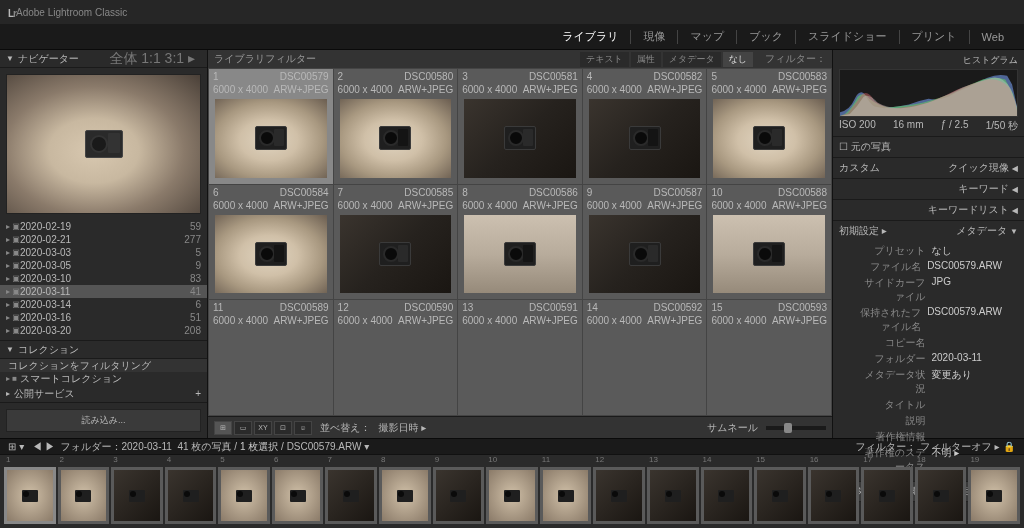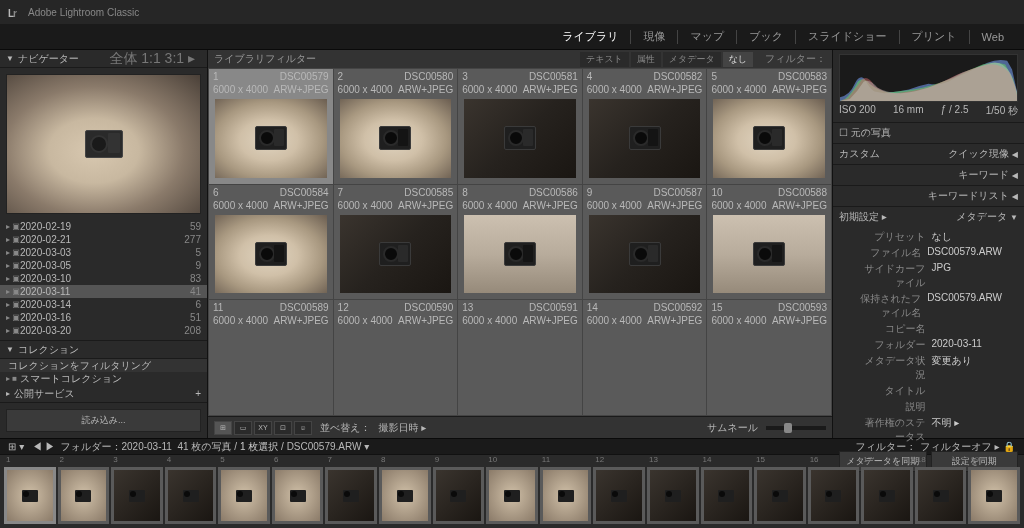--- a/index.html
+++ b/index.html
@@ -1,18 +1,18 @@
 <!DOCTYPE html>
 <html><head>
 <meta charset="utf-8">
 <style>
 *{margin:0;padding:0;box-sizing:border-box;font-family:"Hiragino Kaku Gothic Pro","Meiryo",sans-serif;font-size:10px;color:#b8b8b8;}
 body{background:#1a1a1a;width:1024px;height:528px;overflow:hidden;position:relative;}
 .topbar{height:24px;background:#262626;display:flex;align-items:center;padding:0 8px;}
-.logo{font-size:14px;font-weight:bold;color:#e0e0e0;margin-right:12px;letter-spacing:-1px;}
+.logo{font-size:14px;font-weight:bold;color:#e0e0e0;margin-right:0;letter-spacing:-1px;}
 .logo .r{color:#888;}
 .app-name{color:#888;font-size:10px;}
 .modules{height:26px;background:#1a1a1a;display:flex;justify-content:flex-end;align-items:center;padding:0 8px;border-bottom:1px solid #0a0a0a;}
 .mod{padding:0 12px;color:#999;cursor:pointer;font-size:11px;}
 .mod.active{color:#fff;}
 .mod-sep{width:1px;height:14px;background:#444;}
 .main{display:flex;height:388px;}
 .left{width:208px;background:#2a2a2a;display:flex;flex-direction:column;border-right:1px solid #111;}
 .panel-hd{height:18px;background:#2a2a2a;display:flex;align-items:center;padding:0 6px;border-bottom:1px solid #1a1a1a;font-size:9px;}
 .panel-hd .tri{margin-right:4px;font-size:8px;}
@@ -348,20 +348,21 @@
       <span>撮影日時 ▸</span>
       <span style="margin-left:auto">サムネール</span>
       <div style="width:60px;height:4px;background:#1a1a1a;position:relative">
           <div style="position:absolute;left:18px;top:-3px;width:8px;height:10px;background:#888;border-radius:2px"></div>
         </div>
     </div>
   </div>
 
   <div class="right">
     <div class="histo">
+      <div class="histo-hd">ヒストグラム</div>
       <div class="histo-plot">
         <svg viewBox="0 0 180 48" preserveAspectRatio="none">
           <path d="M0,48 L0,44 Q10,42 15,30 Q20,20 25,25 Q30,35 35,38 L45,40 Q60,38 70,36 Q80,32 90,30 Q100,32 110,28 Q120,22 130,18 Q140,12 150,8 Q160,4 170,6 L175,15 L180,38 L180,48 Z" fill="#6688cc" opacity="0.7"></path>
           <path d="M0,48 L5,46 Q12,40 18,28 Q24,22 30,30 Q40,38 50,39 Q70,37 85,34 Q100,30 115,24 Q130,16 145,10 Q158,6 168,10 L176,25 L180,40 L180,48 Z" fill="#66cc66" opacity="0.6"></path>
           <path d="M0,48 L8,45 Q15,36 22,26 Q28,20 35,32 Q45,40 58,40 Q75,38 90,34 Q105,28 120,20 Q135,14 150,10 Q162,8 172,18 L178,32 L180,42 L180,48 Z" fill="#cc6666" opacity="0.5"></path>
           <path d="M0,48 L10,46 Q18,38 24,28 Q30,24 38,34 Q48,40 62,40 Q80,38 95,32 Q110,26 125,18 Q140,12 155,8 Q166,6 174,20 L180,38 L180,48 Z" fill="#cccccc" opacity="0.4"></path>
         </svg>
       </div>
       <div class="histo-info">
         <span>ISO 200</span>
@@ -427,20 +428,24 @@
             <div class="meta-row">
               <span class="mk">メタデータ状況</span>
               <span class="mv">変更あり</span>
             </div>
             <div class="meta-row">
               <span class="mk">タイトル</span>
               <span class="mv"></span>
             </div>
             <div class="meta-row">
               <span class="mk">説明</span>
+              <span class="mv"></span>
+            </div>
+            <div class="meta-row">
+              <span class="mk">著作権情報</span>
               <span class="mv"></span>
             </div>
             <div class="meta-row">
               <span class="mk">著作権のステータス</span>
               <span class="mv">不明 ▸</span>
             </div>
           </div>
       </div>
     </div>
     <div class="sync-btns">

